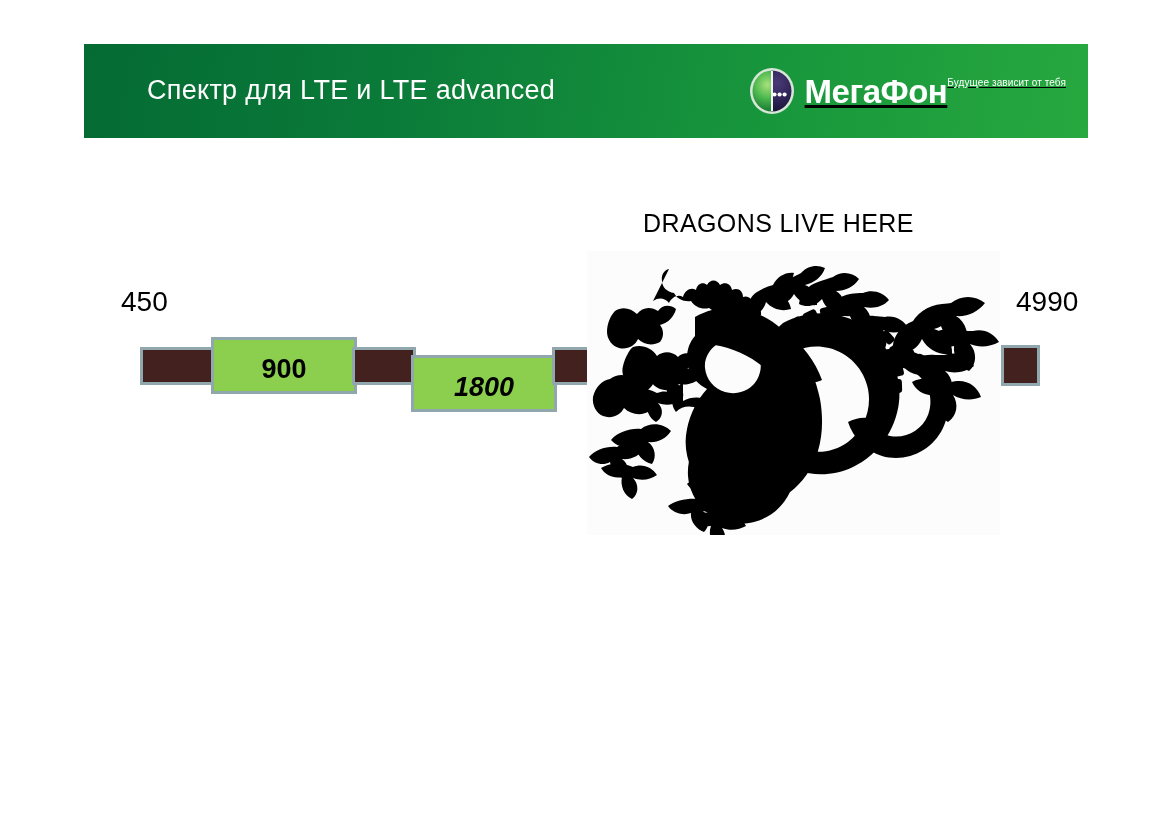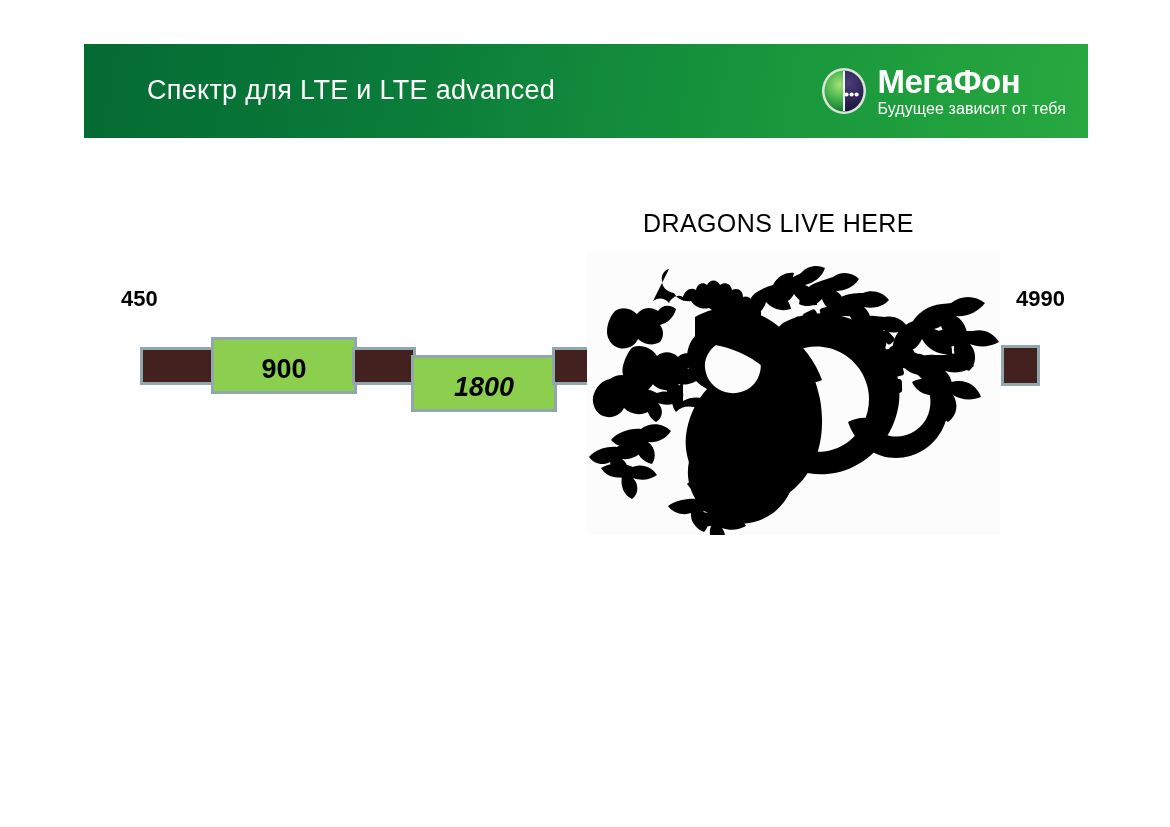--- a/index.html
+++ b/index.html
@@ -58,35 +58,36 @@
     gap: 9px;
   }
   #brand-mark {
     width: 48px;
     height: 48px;
     position: relative;
     flex: 0 0 auto;
   }
   #brand-wordmark-wrap {
     display: flex;
-    flex-direction: column;
+    flex-direction: row;
     align-items: flex-start;
     justify-content: center;
     line-height: 1;
+    text-decoration: underline;
   }
   #brand-name {
     font-size: 33px;
     font-weight: bold;
     color: #ffffff;
     letter-spacing: -0.5px;
     font-family: "Liberation Sans", sans-serif;
     line-height: 1;
   }
   #brand-tagline {
-    font-size: 16px;
+    font-size: 10px;
     color: #ffffff;
     letter-spacing: 0.1px;
     margin-top: 3px;
     font-family: "Liberation Sans", sans-serif;
     white-space: nowrap;
   }
 
   
   #dragon-caption {
     position: absolute;
@@ -102,22 +103,22 @@
   
   #spectrum {
     position: absolute;
     left: 0;
     top: 0;
     width: 1170px;
     height: 827px;
   }
   .band-label {
     position: absolute;
-    font-size: 22px;
-    font-weight: bold;
+    font-size: 28px;
+    font-weight: normal;
     color: #000000;
     white-space: nowrap;
     font-family: "Liberation Sans", sans-serif;
   }
   #label-450  { left: 121px;  top: 286px; }
   #label-4990 { left: 1002px; top: 286px; margin-left: 14px; }
 
   .spectrum-seg {
     position: absolute;
     background: #42211e;

